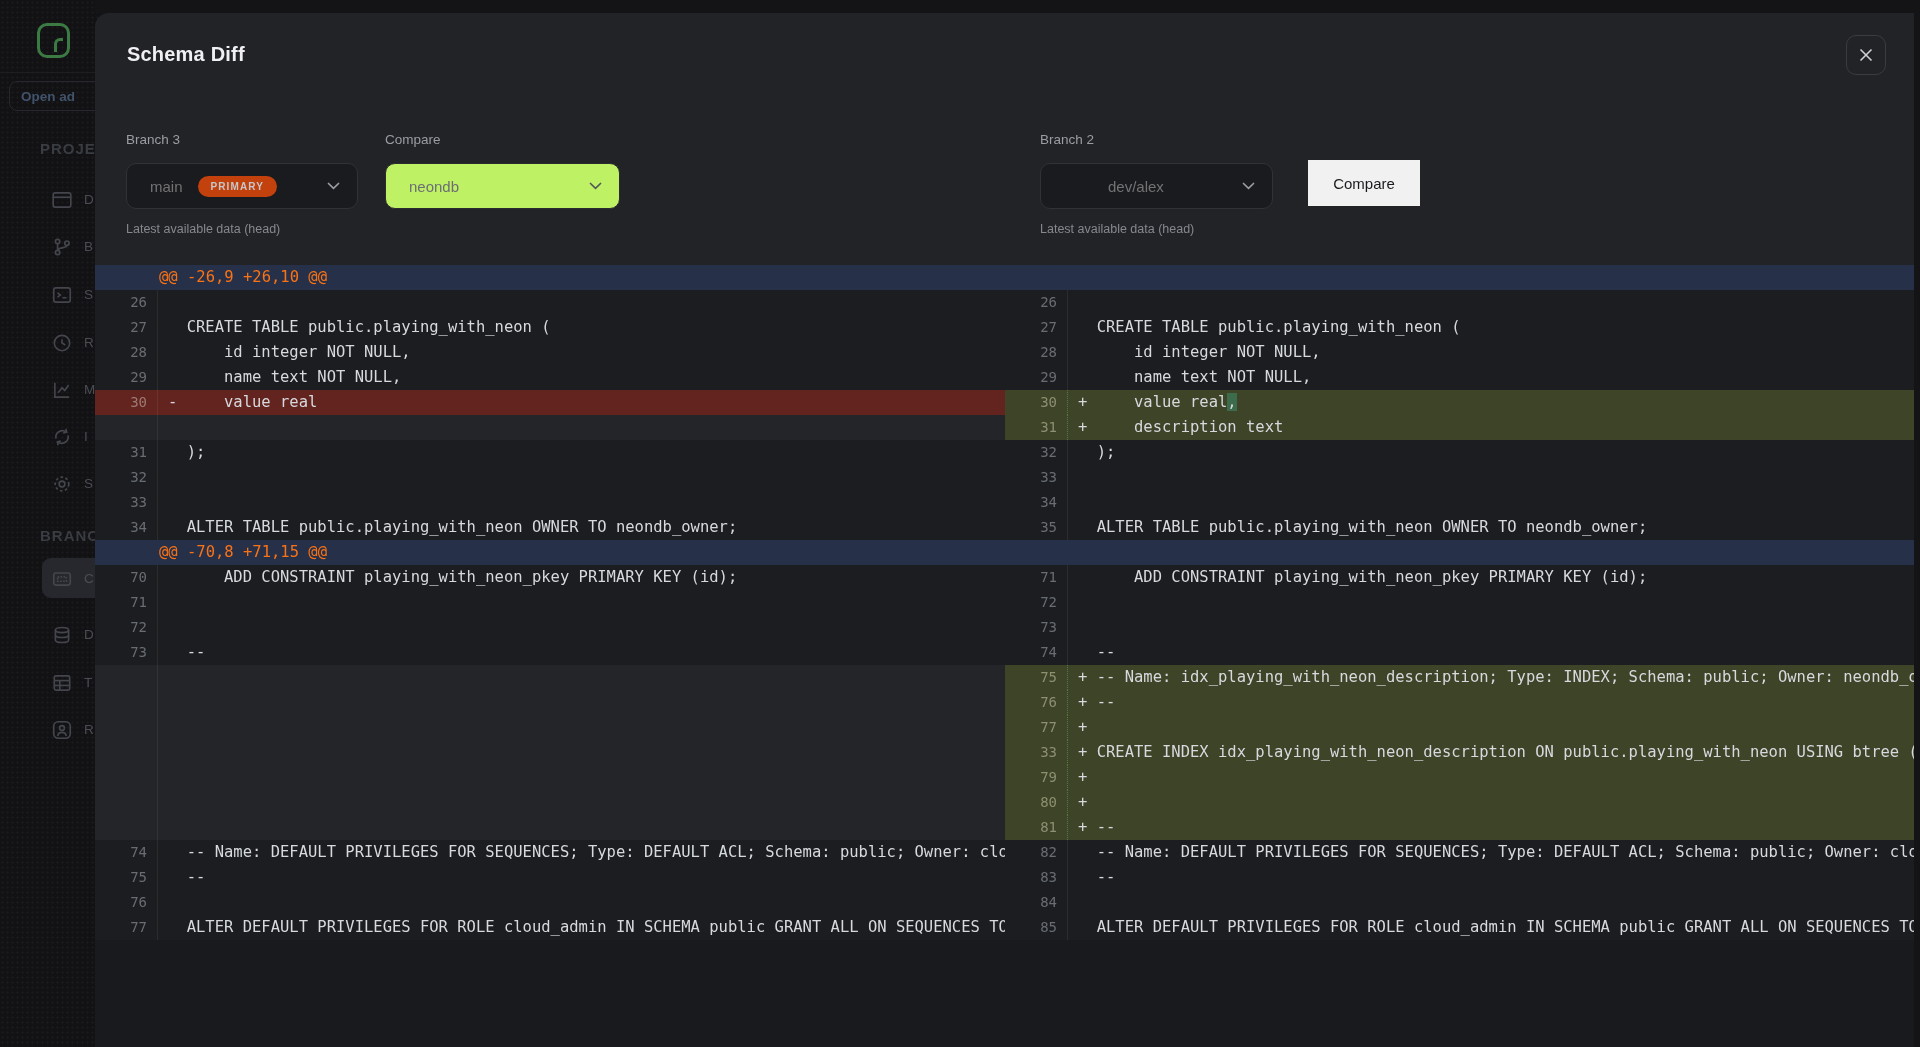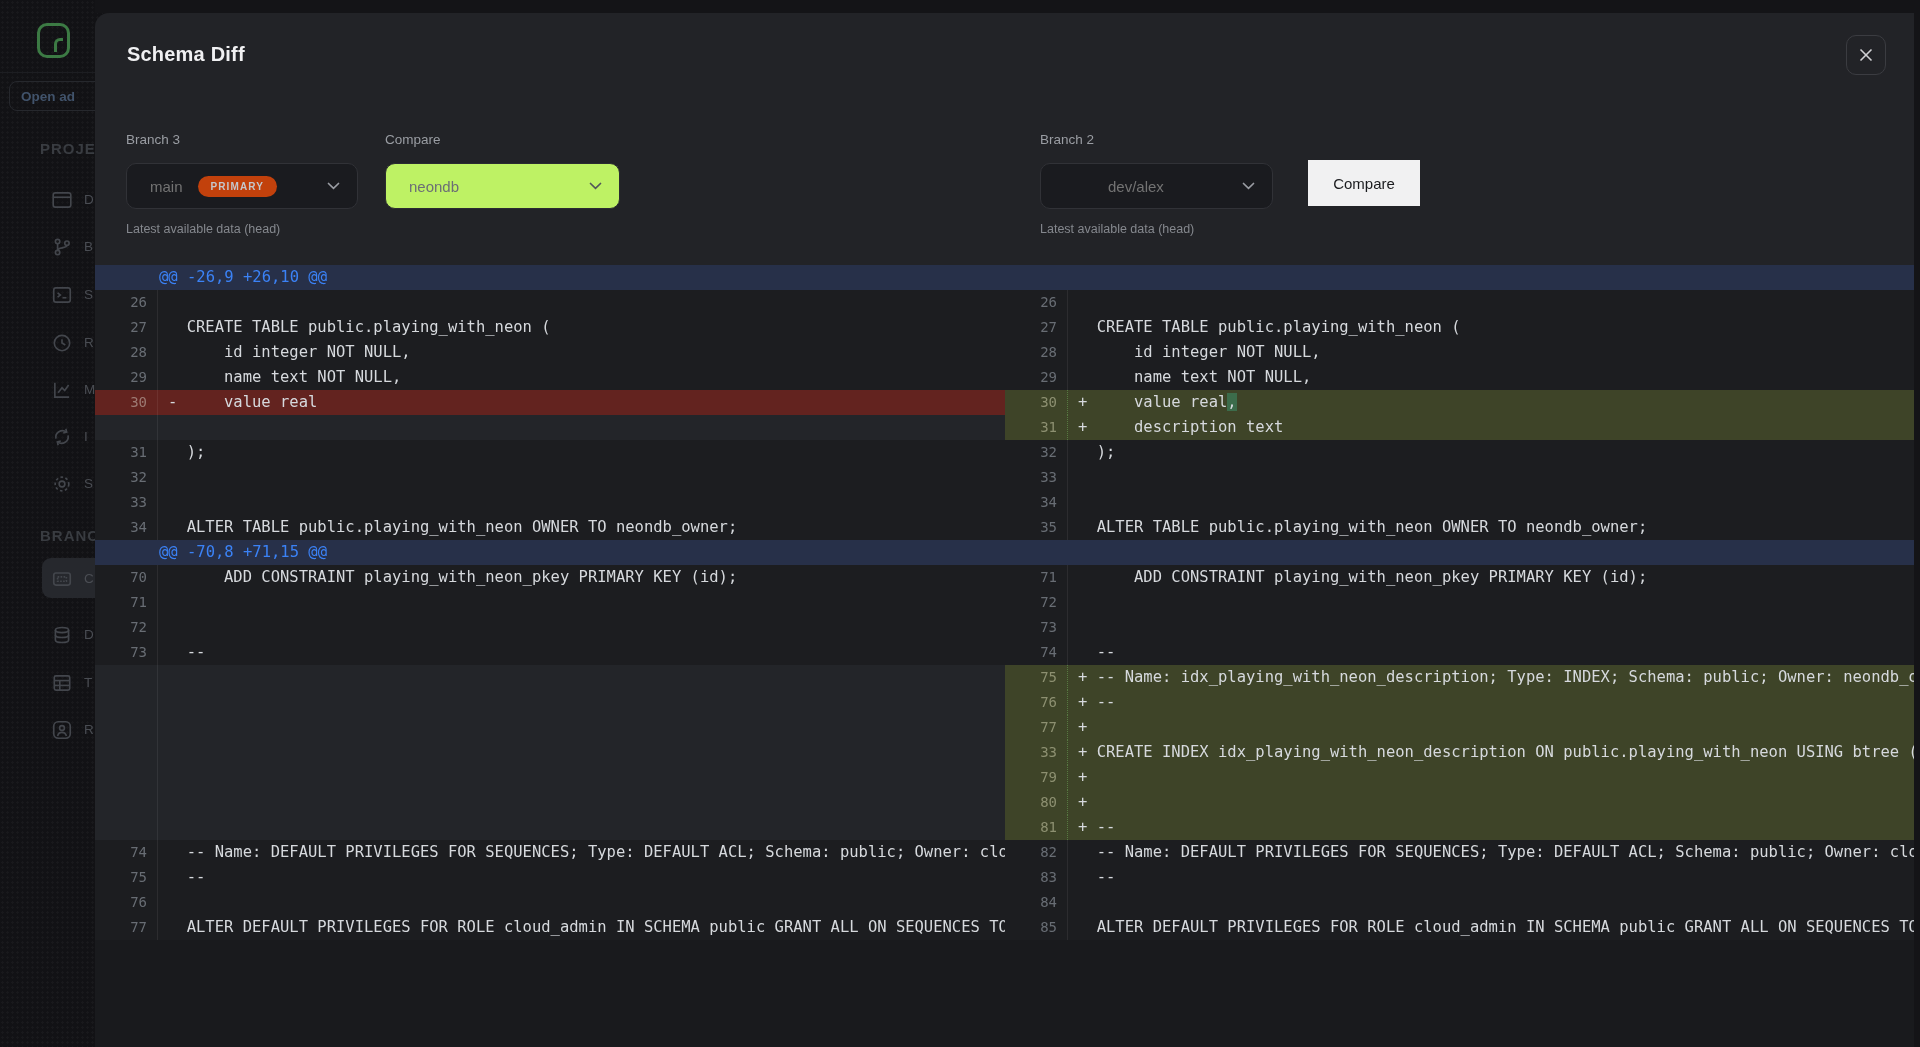--- a/index.html
+++ b/index.html
@@ -68,21 +68,21 @@
   .sep { width:1px; flex:0 0 1px; background:rgba(255,255,255,.07); }
   .code { flex:1; overflow:hidden; white-space:pre; padding-left:10px;
           font-family:"DejaVu Sans Mono", monospace; font-size:15.5px; line-height:25px; color:#d6d9dd; }
   .dcell.del { background:#63231f; }
   .dcell.del .gut { color:#9d7a73; }
   .dcell.add { background:#3e4428; }
   .dcell.add .gut { color:#8d9071; }
   .dcell.add .sep { background:none; border-left:1px dotted #577a42; }
   .dcell.filler { background:#232529; }
   .dcell.hunk { background:#273049; }
-  .dcell.hunk .code { color:#3b82f6; padding-left:64px; }
+  .dcell.hunk .code { color:#f97316; padding-left:64px; }
   .hl { background:#3c6c4b; }
 
   .right-edge { position:absolute; right:0; top:0; bottom:0; width:6px; background:#141417; }
   .top-edge { position:absolute; left:95px; right:0; top:0; height:13px; background:#141417; }
 </style>
 </head>
 <body>
 
 <div class="screen">
   <div class="backdrop"></div>

